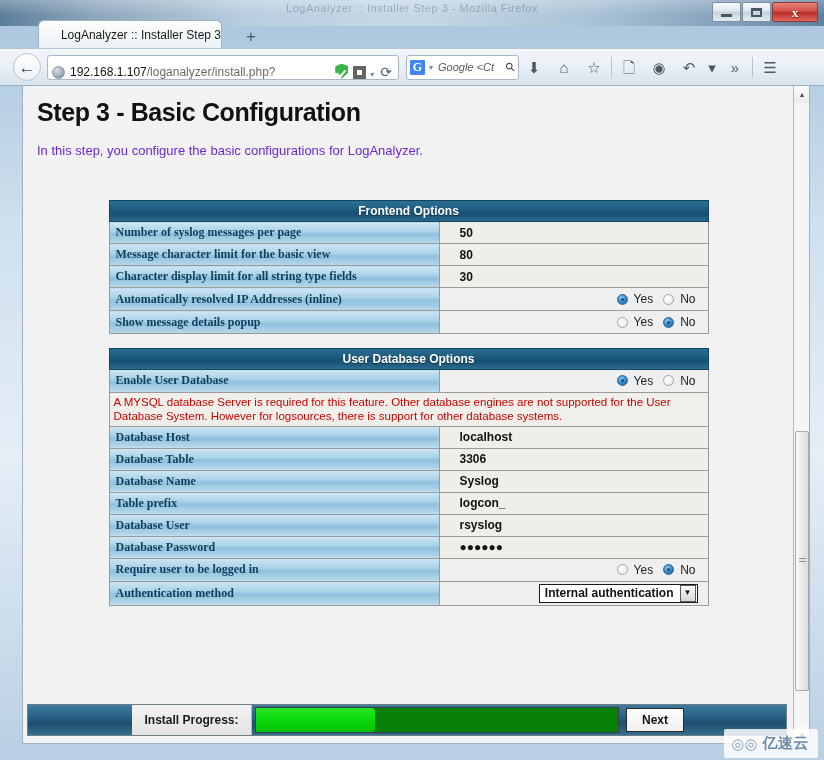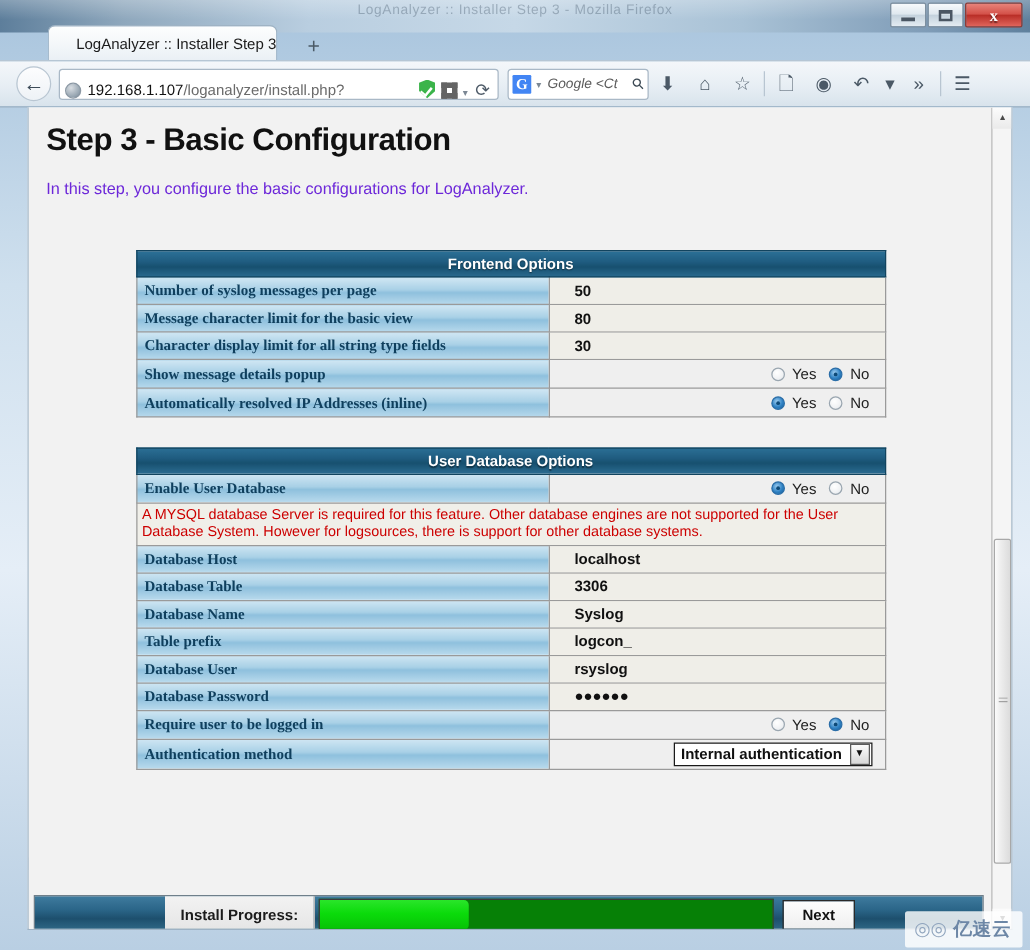--- a/index.html
+++ b/index.html
@@ -148,21 +148,21 @@
   }
   h1#page-title {
     margin:0 0 16px 0; font-size:25px; font-weight:bold; color:#111;
     letter-spacing:-0.4px;
   }
   #page-intro { font-size:13px; color:#6d28d9; margin:0 0 42px 0; }
 
   table.opts {
     border-collapse: collapse;
     width:600px;
-    margin:10px auto;
+    margin:0 auto;
     font-size:12px;
   }
   table.opts td { padding:0; border:1px solid #9a9a9a; }
   .sec-head {
     background: linear-gradient(180deg,#2b6f95 0%, #1f5c80 40%, #17506f 60%, #2a6a8f 100%);
     color:#ffffff; font-weight:bold; text-align:center;
     height:20px; line-height:20px; font-size:12px;
     text-shadow:0 1px 1px rgba(0,0,0,0.45);
     border:1px solid #12445f !important;
   }
@@ -215,21 +215,21 @@
     font-size:8px; color:#111; line-height:1;
   }
   .spacer-row td { border:none !important; height:14px; background:#f2f2f2; }
 
   
   #footer {
     position:absolute; left:0; bottom:0; width:771px; height:48px;
     background:#f2f2f2;
   }
   #footer-bar {
-    position:absolute; left:4px; top:20px; width:760px; height:32px;
+    position:absolute; left:4px; top:8px; width:760px; height:32px;
     background: linear-gradient(180deg,#3f7b9e 0%, #2b6689 35%, #1d4f6d 60%, #36708f 100%);
     border:1px solid #6f7f8a;
     display:flex; align-items:center;
   }
   #progress-label {
     width:120px; height:30px; margin-left:104px;
     background: linear-gradient(180deg,#f2f2f2,#e4e4e4);
     display:flex; align-items:center; justify-content:center;
     font-size:12px; font-weight:bold; color:#1b1b1b;
     border-right:1px solid #b8b8b8;
@@ -370,44 +370,44 @@
                 <input class="txt" type="text" value="80" style="">
               </td>
             </tr>
             <tr>
               <td class="lbl">Character display limit for all string type fields</td>
               <td class="val">
                 <input class="txt" type="text" value="30" style="">
               </td>
             </tr>
             <tr>
+              <td class="lbl">Automatically resolved IP Addresses (inline)</td>
+              <td class="val radio-cell">
+                <span class="radio-wrap">
+                  <span class="rgroup">
+                    <span class="radio on"></span>
+                    <span class="rlabel">Yes</span>
+                  </span>
+                  <span class="rgroup">
+                    <span class="radio"></span>
+                    <span class="rlabel">No</span>
+                  </span>
+                </span>
+              </td>
+            </tr>
+            <tr>
               <td class="lbl">Show message details popup</td>
               <td class="val radio-cell">
                 <span class="radio-wrap">
                   <span class="rgroup">
                     <span class="radio"></span>
                     <span class="rlabel">Yes</span>
                   </span>
                   <span class="rgroup">
                     <span class="radio on"></span>
-                    <span class="rlabel">No</span>
-                  </span>
-                </span>
-              </td>
-            </tr>
-            <tr>
-              <td class="lbl">Automatically resolved IP Addresses (inline)</td>
-              <td class="val radio-cell">
-                <span class="radio-wrap">
-                  <span class="rgroup">
-                    <span class="radio on"></span>
-                    <span class="rlabel">Yes</span>
-                  </span>
-                  <span class="rgroup">
-                    <span class="radio"></span>
                     <span class="rlabel">No</span>
                   </span>
                 </span>
               </td>
             </tr>
             <tr class="spacer-row">
                 <td colspan="2"></td>
               </tr>
           </tbody>
         </table>

